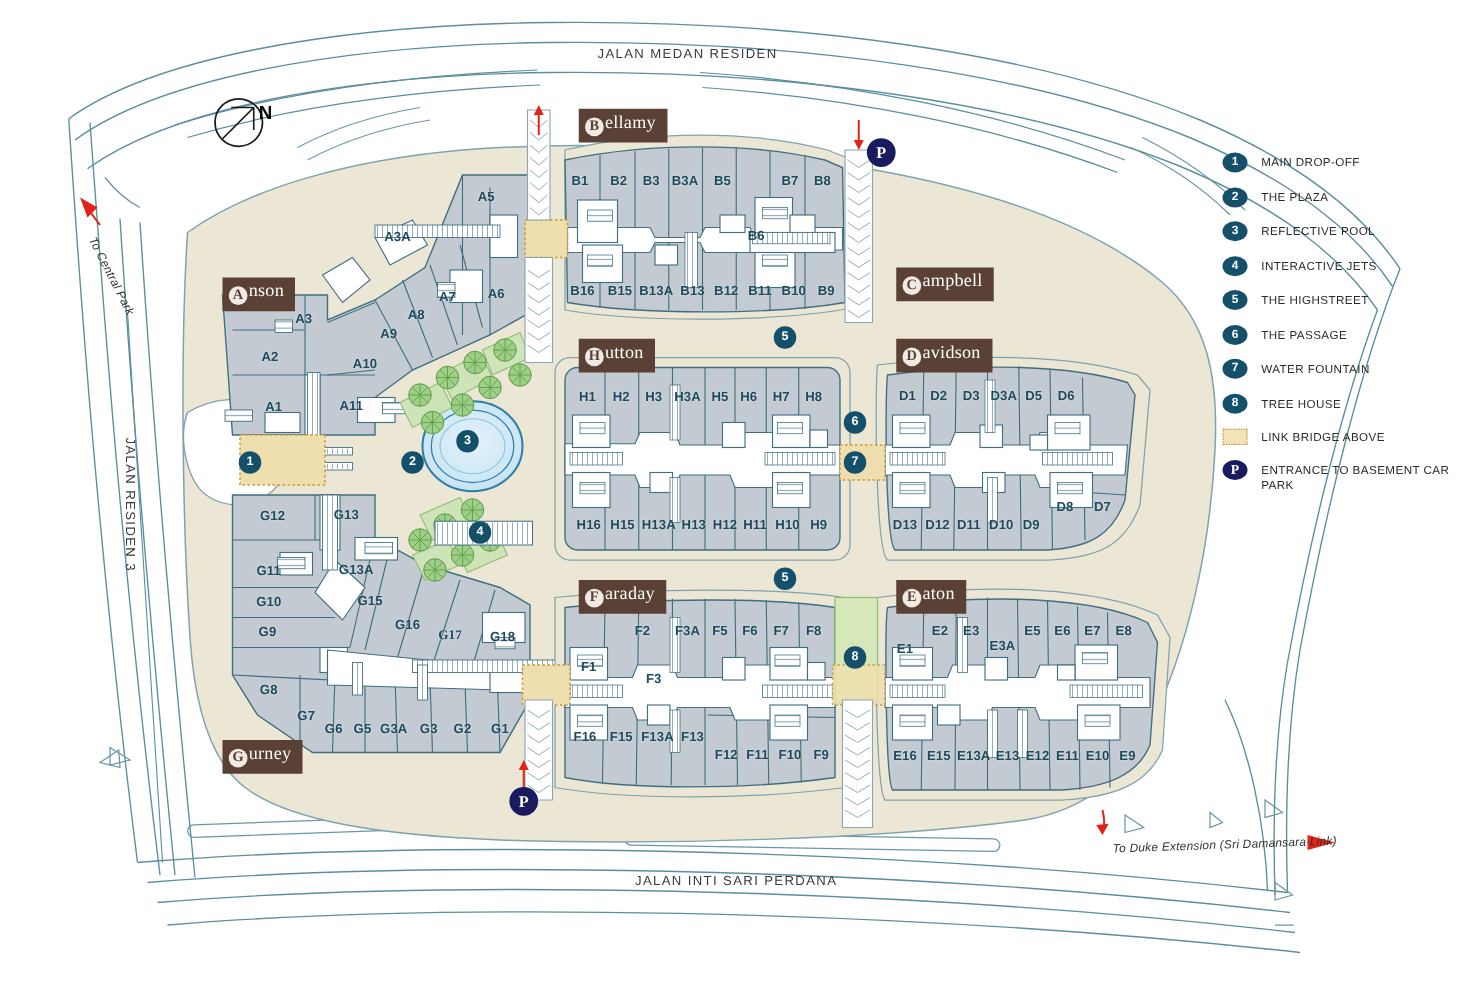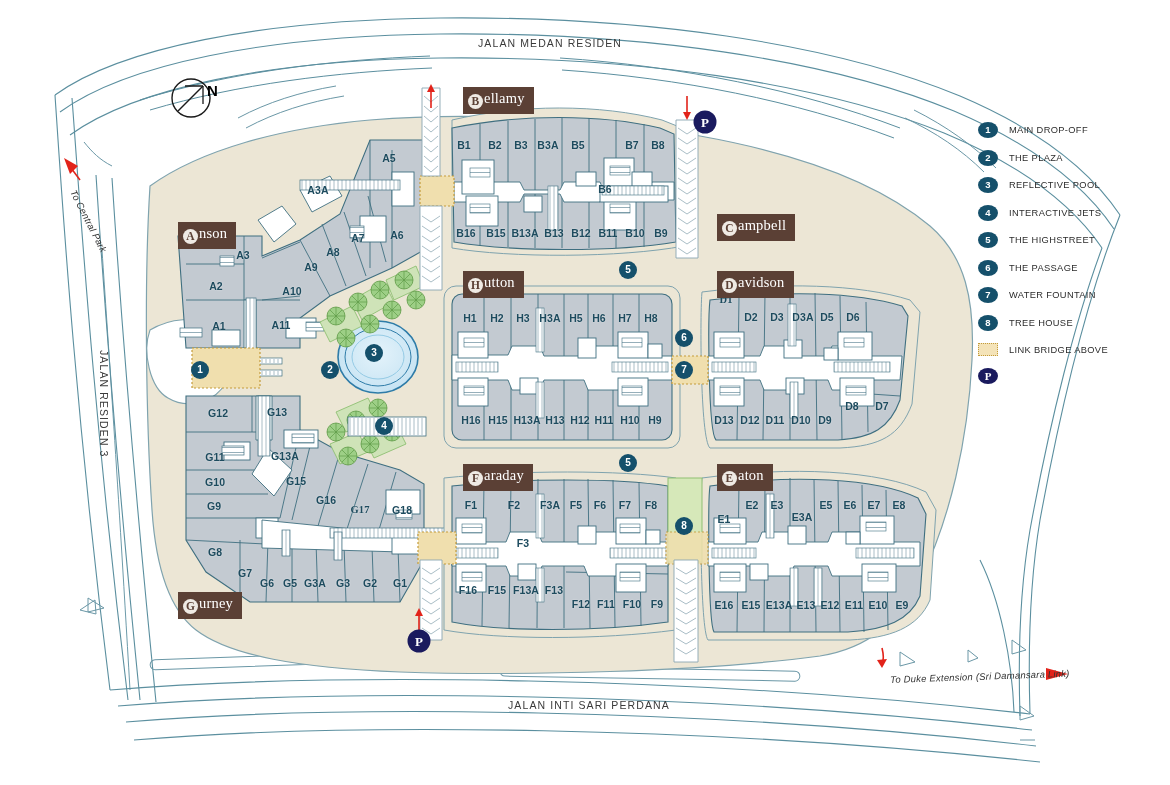--- a/index.html
+++ b/index.html
@@ -610,34 +610,34 @@
       <div class="unit" style="left: 625px; top: 318px;">H7</div>
       <div class="unit" style="left: 651px; top: 318px;">H8</div>
       <div class="unit" style="left: 471px; top: 420px;">H16</div>
       <div class="unit" style="left: 498px; top: 420px;">H15</div>
       <div class="unit" style="left: 527px; top: 420px;">H13A</div>
       <div class="unit" style="left: 555px; top: 420px;">H13</div>
       <div class="unit" style="left: 580px; top: 420px;">H12</div>
       <div class="unit" style="left: 604px; top: 420px;">H11</div>
       <div class="unit" style="left: 630px; top: 420px;">H10</div>
       <div class="unit" style="left: 655px; top: 420px;">H9</div>
-      <div class="unit" style="left: 726px; top: 299px; font-family: Liberation Serif, serif;">D1</div>
+      <div class="unit" style="left: 726px; top: 317px;">D1</div>
       <div class="unit" style="left: 751px; top: 317px;">D2</div>
       <div class="unit" style="left: 777px; top: 317px;">D3</div>
       <div class="unit" style="left: 803px; top: 317px;">D3A</div>
       <div class="unit" style="left: 827px; top: 317px;">D5</div>
       <div class="unit" style="left: 853px; top: 317px;">D6</div>
       <div class="unit" style="left: 724px; top: 420px;">D13</div>
       <div class="unit" style="left: 750px; top: 420px;">D12</div>
       <div class="unit" style="left: 775px; top: 420px;">D11</div>
       <div class="unit" style="left: 801px; top: 420px;">D10</div>
       <div class="unit" style="left: 825px; top: 420px;">D9</div>
       <div class="unit" style="left: 852px; top: 406px;">D8</div>
       <div class="unit" style="left: 882px; top: 406px;">D7</div>
-      <div class="unit" style="left: 471px; top: 505px;">F1</div>
+      <div class="unit" style="left: 471px; top: 534px;">F1</div>
       <div class="unit" style="left: 498px; top: 505px; margin-left: 16px;">F2</div>
       <div class="unit" style="left: 523px; top: 505px; margin-top: 38px;">F3</div>
       <div class="unit" style="left: 550px; top: 505px;">F3A</div>
       <div class="unit" style="left: 576px; top: 505px;">F5</div>
       <div class="unit" style="left: 600px; top: 505px;">F6</div>
       <div class="unit" style="left: 625px; top: 505px;">F7</div>
       <div class="unit" style="left: 651px; top: 505px;">F8</div>
       <div class="unit" style="left: 468px; top: 590px;">F16</div>
       <div class="unit" style="left: 497px; top: 590px;">F15</div>
       <div class="unit" style="left: 526px; top: 590px;">F13A</div>
@@ -728,16 +728,17 @@
     <div class="lrow">
       <div class="lmark">8</div>
       <div class="ltext">TREE HOUSE</div>
     </div>
     <div class="lrow">
       <div class="lswatch"></div>
       <div class="ltext">LINK BRIDGE ABOVE</div>
     </div>
     <div class="lrow">
       <div class="lmark park">P</div>
+      <div class="ltext">ENTRANCE TO BASEMENT CAR PARK</div>
     </div>
   </div>
 
 </div>
 
 </body></html>

